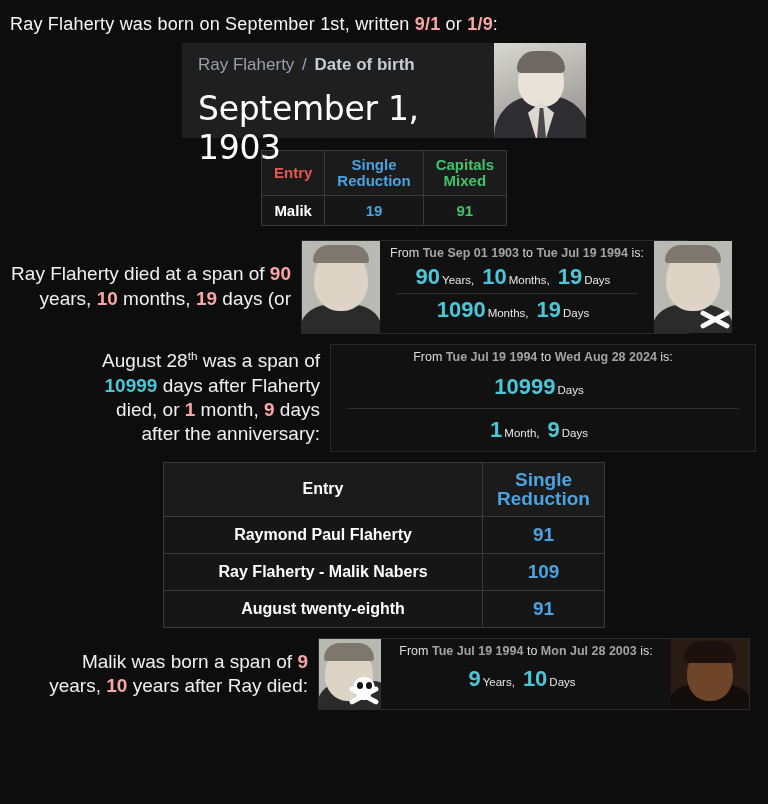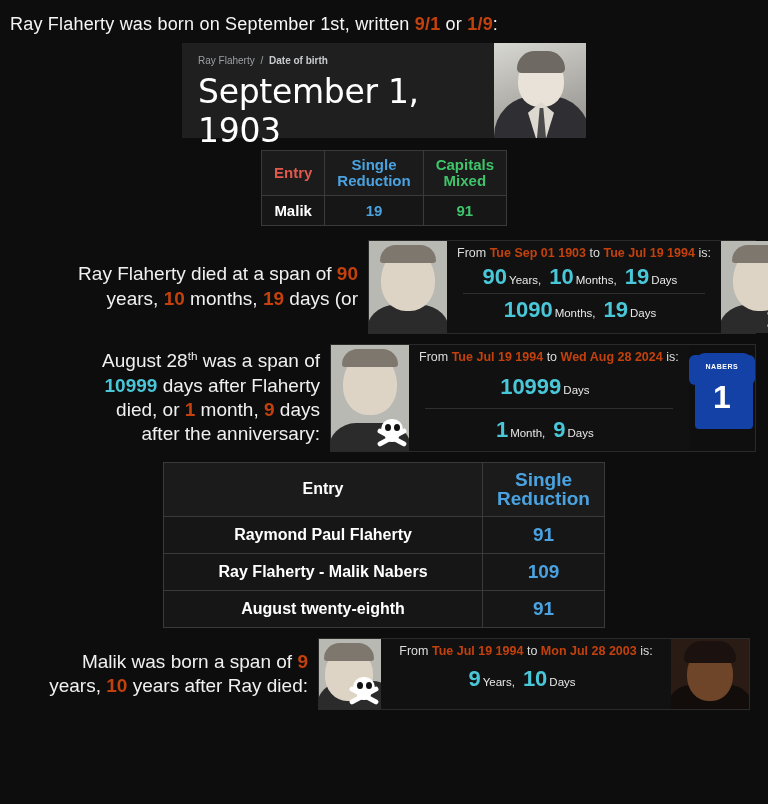--- a/index.html
+++ b/index.html
@@ -21,41 +21,41 @@
     position: relative;
     box-sizing: border-box;
     padding: 8px 0 0 0;
   }
   .line1 {
     font-size: 18px;
     margin: 6px 0 8px 10px;
     color: #f5f5f5;
     letter-spacing: 0.2px;
   }
-  .bold { font-weight: bold; color: #c2410c; }
+  .bold { font-weight: bold; color: #fca5a5; }
 
   
   .kcard {
     width: 404px;
     height: 95px;
     margin: 0 auto 12px auto;
     background: #1f1f1f;
     display: flex;
     align-items: stretch;
     position: relative;
   }
   .kcard-left {
     flex: 1;
     padding: 12px 0 0 16px;
     box-sizing: border-box;
   }
   .kcard-crumb {
-    font-size: 10px;
+    font-size: 17px;
     color: #9aa0a6;
-    margin-bottom: 6px;
+    margin-bottom: 14px;
   }
   .kcard-crumb .sep { color: #9aa0a6; margin: 0 3px; }
   .kcard-crumb .strong { color: #c8ccd0; font-weight: bold; }
   .kcard-title {
     font-size: 33px;
     color: #ffffff;
     font-family: "DejaVu Sans", sans-serif;
     letter-spacing: -0.3px;
   }
   .kcard-photo {
@@ -158,21 +158,21 @@
     padding: 5px 10px 6px 10px;
     box-sizing: border-box;
     text-align: center;
   }
   .durhead {
     font-size: 12.5px;
     color: #dddddd;
     margin-bottom: 4px;
     white-space: nowrap;
   }
-  .durhead .d { color: #c2410c; font-weight: bold; }
+  .durhead .d { color: #a3a3a3; font-weight: bold; }
   .durline {
     white-space: nowrap;
     color: #ffffff;
     margin: 2px 0;
   }
   .durline .num {
     font-size: 22px;
     font-weight: bold;
     color: #49c7d8;
   }
@@ -375,21 +375,21 @@
     </tr>
     <tr>
       <td class="c-entry">Malik</td>
       <td class="c-single">19</td>
       <td class="c-capmix">91</td>
     </tr>
   </tbody>
     </table>
 
   <div class="durrow" style="margin-top:4px;">
-    <div class="durtext" style="width:368px;">
+    <div class="durtext" style="width:301px;">
       <div>
         <span>Ray Flaherty died at a span of </span><span class="bold">90</span>
       </div>
       <div>
         <span>years, </span><span class="bold">10</span><span> months, </span><span class="bold">19</span><span> days (or</span>
       </div>
     </div>
     <div class="durcard" style="width:386px;height:92px;">
       <div class="facewrap">
         <div class="face">
@@ -437,21 +437,21 @@
       <div>
         <span class="cy">10999</span><span> days after Flaherty</span>
       </div>
       <div>
         <span>died, or </span><span class="bold">1</span><span> month, </span><span class="bold">9</span><span> days</span>
       </div>
       <div>
         <span>after the anniversary:</span>
       </div>
     </div>
-    <div class="durcard" style="width:424px;height:106px;">
+    <div class="durcard" style="width:424px;height:106px;flex-direction:column;">
       <div class="facewrap">
         <div class="face">
           <div class="fbody"></div>
           <div class="fhead"></div>
           <div class="fhair"></div>
           <div class="skull">
             <div class="bone a"></div>
             <div class="bone b"></div>
             <div class="sk-head"></div>
             <div class="sk-jaw"></div>

